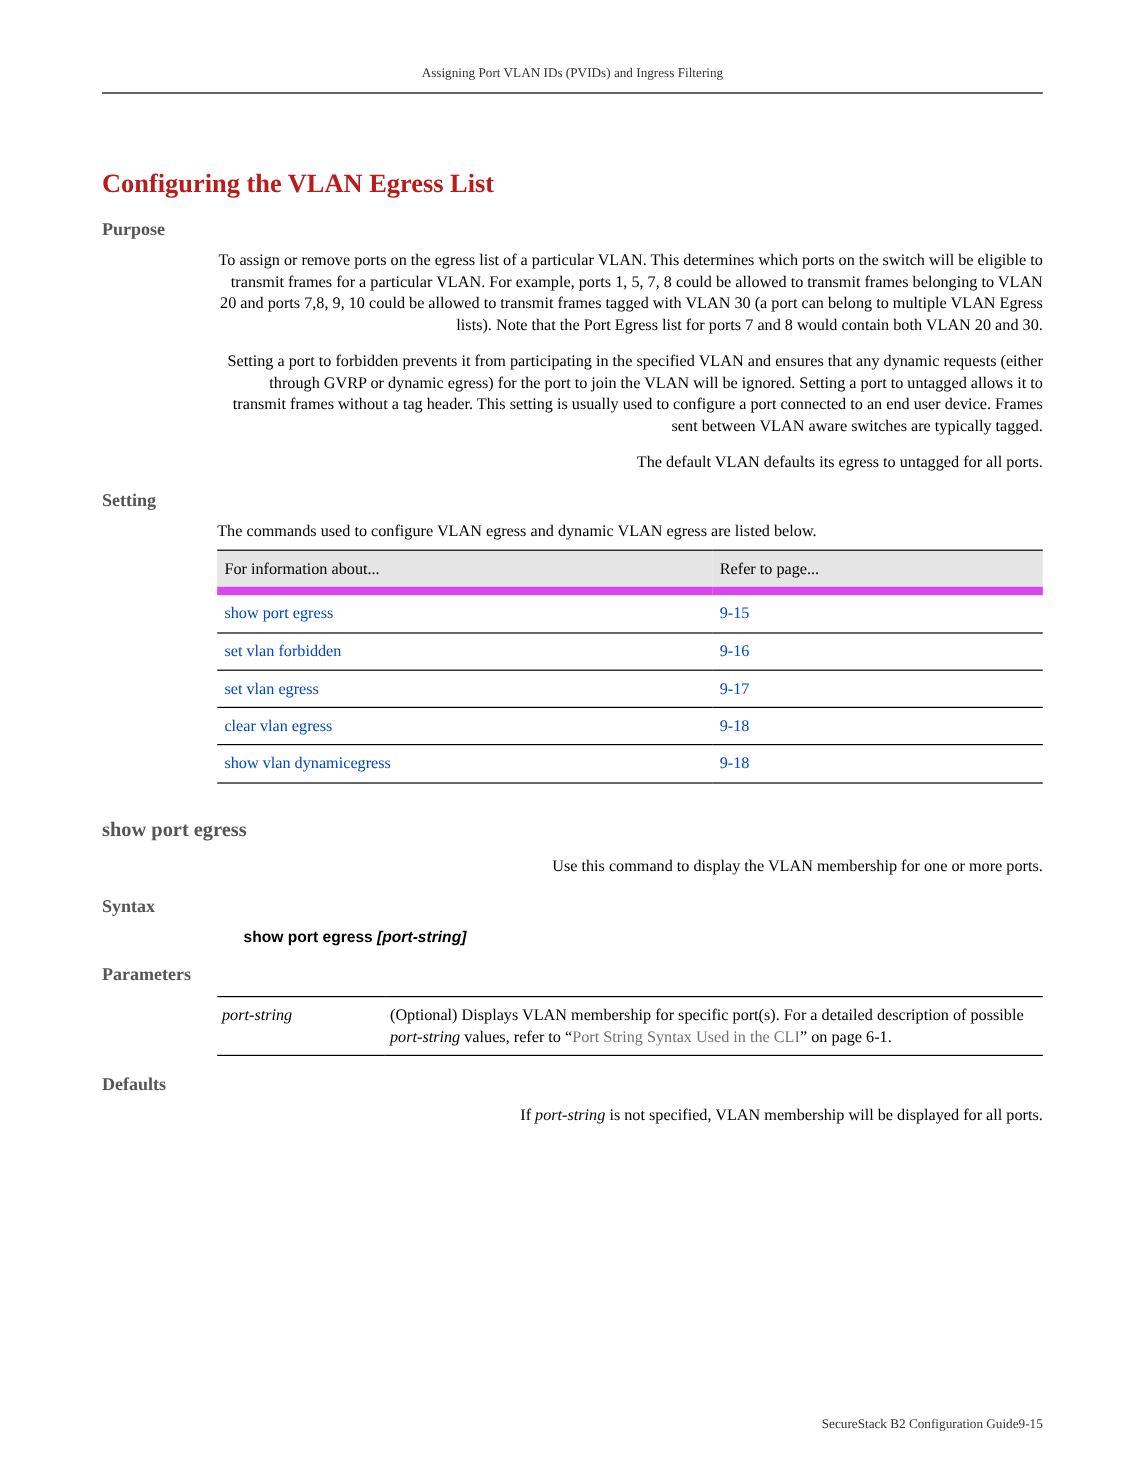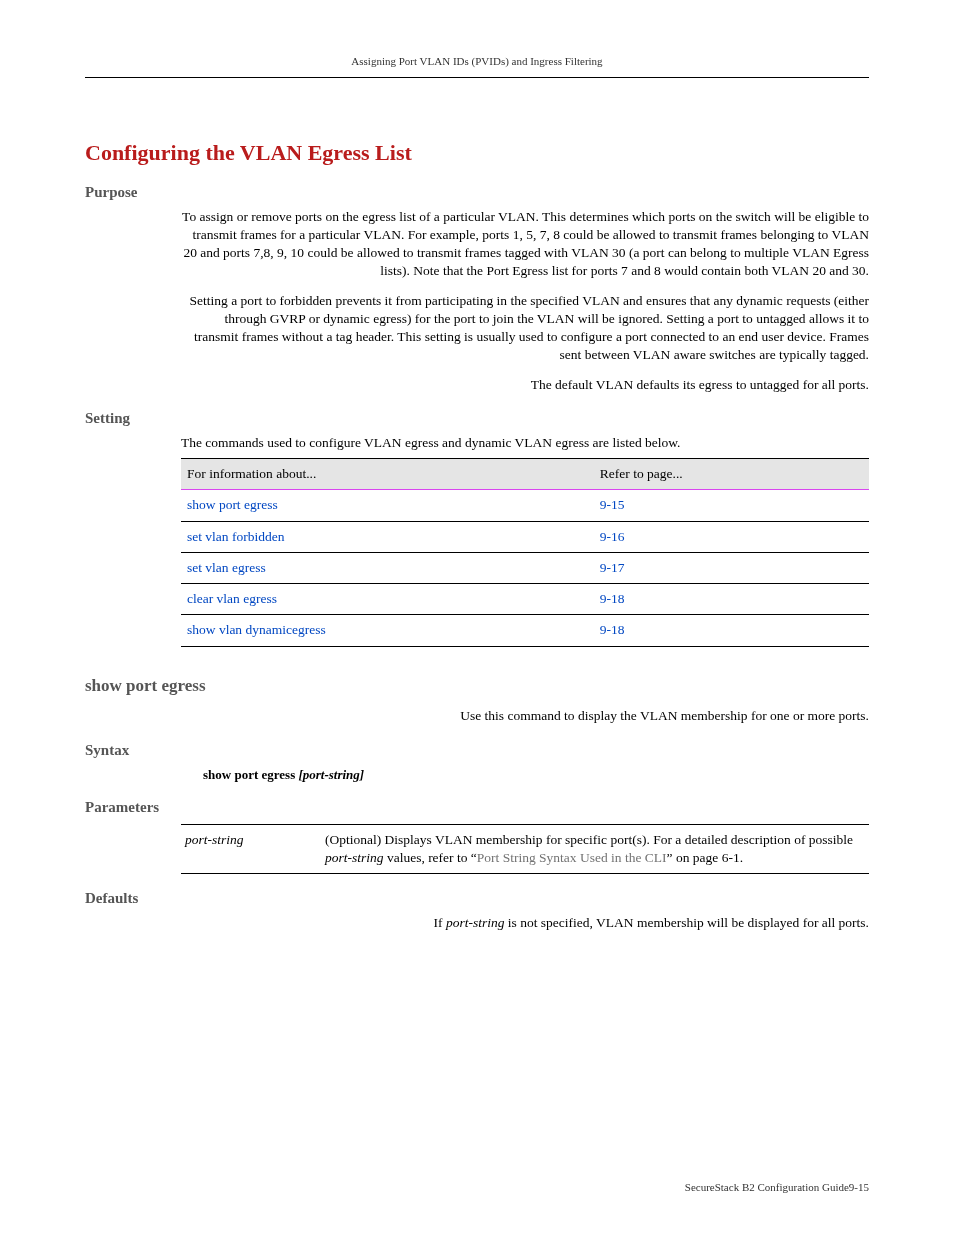--- a/index.html
+++ b/index.html
@@ -64,32 +64,32 @@
     border-collapse: collapse;
     font-size: 13.5px;
     margin-top: 4px;
   }
   .cmd-table th {
     background: #e5e5e5;
     text-align: left;
     font-weight: normal;
     padding: 6px 8px 6px 6px;
     border-top: 1.5px solid #000;
-    border-bottom: 1px solid #d946ef;
+    border-bottom: 7px solid #d946ef;
     color: #000;
   }
   .cmd-table th:first-child { width: 60%; }
   .cmd-table td {
     padding: 6px 8px 6px 6px;
     border-bottom: 1px solid #000;
     vertical-align: top;
   }
   .cmd-table td.link { color: #0047c2; }
   .syntax-block {
-    font-family: Liberation Serif, serif;
+    font-family: Liberation Sans, sans-serif;
     font-size: 13px;
     font-weight: bold;
     margin-top: 4px;
     margin-bottom: 4px;
     margin-left: 22px;
   }
   .syntax-block .opt { font-style: italic; }
   .param-table {
     width: 100%;
     border-collapse: collapse;

